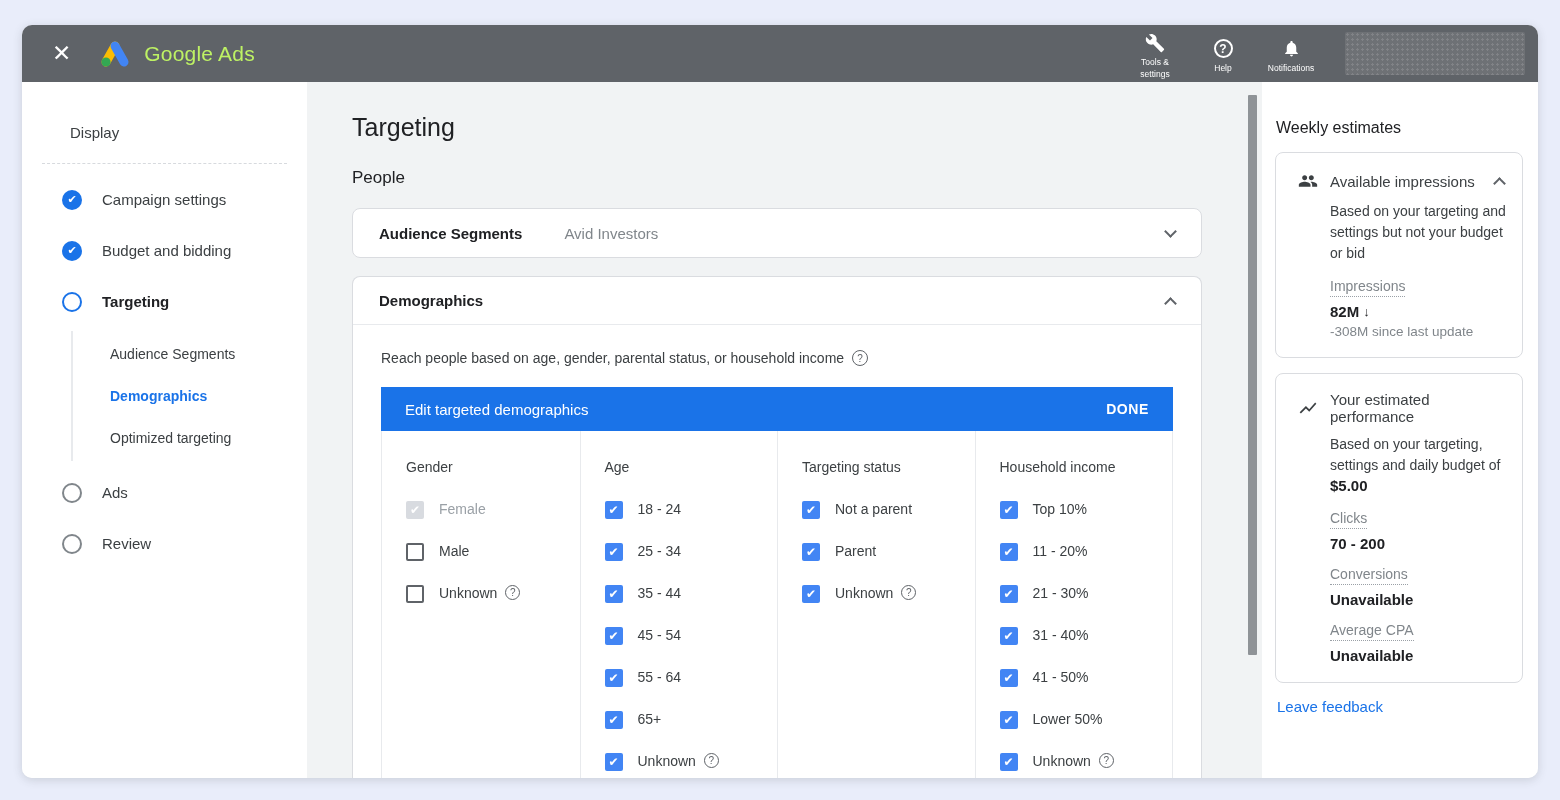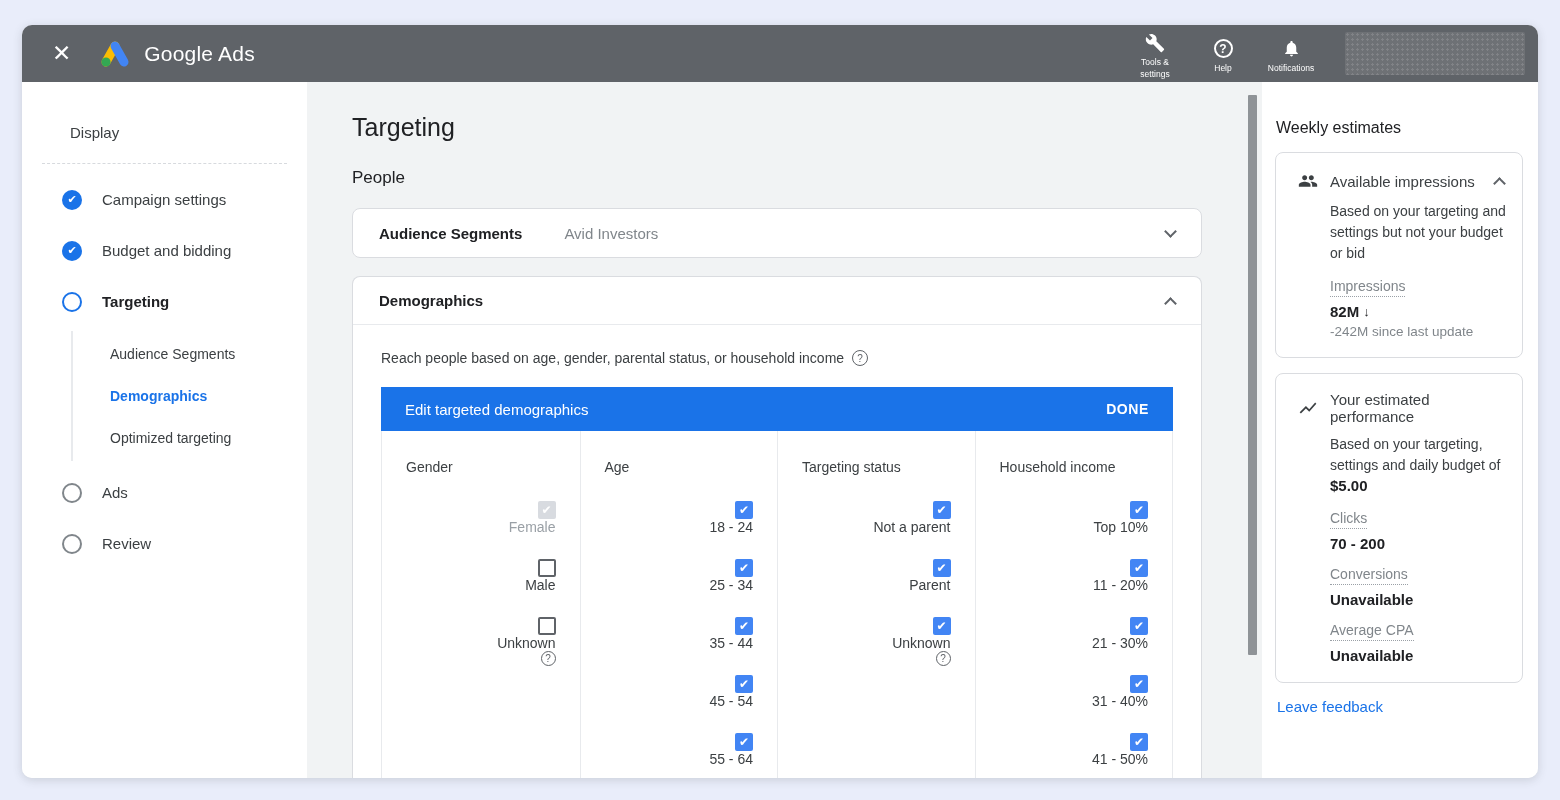--- a/index.html
+++ b/index.html
@@ -7,21 +7,21 @@
   body { background: #e9edfa; font-family: "Liberation Sans", sans-serif; color: #3c4043; position: relative; }
 
   .window { position: absolute; left: 22px; top: 25px; width: 1516px; height: 753px;
             border-radius: 10px; overflow: hidden; background: #f1f3f4;
             box-shadow: 0 2px 10px rgba(60,64,67,.18); }
 
   
   .appbar { height: 57px; background: #5f6368; display: flex; align-items: center; }
   .close-x { margin-left: 30px; color: #fff; font-size: 23px; line-height: 1; cursor: pointer; font-weight: 400; }
   .logo { margin-left: 28px; display: flex; align-items: center; }
-  .app-title { color: #ffffff; font-size: 21px; margin-left: 13px; letter-spacing: .2px; }
+  .app-title { color: #bef264; font-size: 21px; margin-left: 13px; letter-spacing: .2px; }
   .appbar-spacer { flex: 1; }
   .appbar-action { width: 68px; display: flex; flex-direction: column; align-items: center; color: #fff; cursor: pointer; padding-top: 4px; }
   .action-icon { height: 24px; display: flex; align-items: center; }
   .action-label { font-size: 8.5px; line-height: 1.3; text-align: center; margin-top: 2px; max-width: 58px; }
   .help-circle { width: 19px; height: 19px; border: 2px solid #fff; border-radius: 50%;
                  display: flex; align-items: center; justify-content: center; font-size: 12px; font-weight: bold; color: #fff; }
   .account-box { width: 180px; height: 43px; margin: 0 13px 0 20px; border-radius: 2px;
                  background-color: #6e7175;
                  background-image: radial-gradient(rgba(255,255,255,.13) 1px, transparent 1.2px);
                  background-size: 5px 5px; }
@@ -71,21 +71,21 @@
   .edit-bar { margin: 0 28px; height: 44px; background: #1a73e8; color: #fff;
               display: flex; align-items: center; justify-content: space-between; padding: 2px 24px; }
   .edit-bar-label { font-size: 15px; }
   .done-btn { font-size: 14px; font-weight: bold; letter-spacing: .6px; cursor: pointer; }
 
   .cols { margin: 0 28px; display: grid; grid-template-columns: 1fr 1fr 1fr 1fr;
           border: 1px solid #e8eaed; border-top: none; }
   .col { padding: 28px 24px 8px; }
   .col + .col { border-left: 1px solid #e8eaed; }
   .col-header { font-size: 14px; color: #3c4043; margin-bottom: 26px; }
-  .opt-row { display: flex; align-items: flex-end; margin-bottom: 24px; cursor: pointer; flex-direction: column; }
+  .opt-row { display: flex; align-items: flex-start; margin-bottom: 24px; cursor: pointer; }
   .cb { width: 18px; height: 18px; border-radius: 2px; flex: none;
         display: flex; align-items: center; justify-content: center; }
   .cb.on { background: #4285f4; }
   .cb.dis { background: #d8dbe0; }
   .cb.on::after, .cb.dis::after { content: "✔"; color: #fff; font-size: 12px; }
   .cb.off { border: 2px solid #5f6368; background: #fff; }
   .opt-label { font-size: 14px; color: #3c4043; margin-left: 15px; }
   .opt-label.muted { color: #9aa0a6; }
   .opt-row .qmark { width: 15px; height: 15px; }
 
@@ -333,21 +333,21 @@
             <span class="chev up ml-auto"></span>
           </div>
           <div class="card-body">
             <div class="card-desc">Based on your targeting and settings but not your budget or bid</div>
             <div class="metric">
               <span class="metric-label">Impressions</span>
               <div class="metric-value">
                 <span>82M</span>
                 <span class="trend-arrow">↓</span>
               </div>
-              <div class="metric-change">-242M since last update</div>
+              <div class="metric-change">-308M since last update</div>
             </div>
           </div>
         </div>
 
         <div class="card">
           <div class="card-title-row">
             <span class="card-icon">
               <svg width="20" height="20" viewBox="0 0 24 24" fill="#3c4043">
                 <path d="M3.5 18.49l6-6.01 4 4L22 6.92l-1.41-1.41-7.09 7.97-4-4L2 16.99z"></path>
               </svg>

